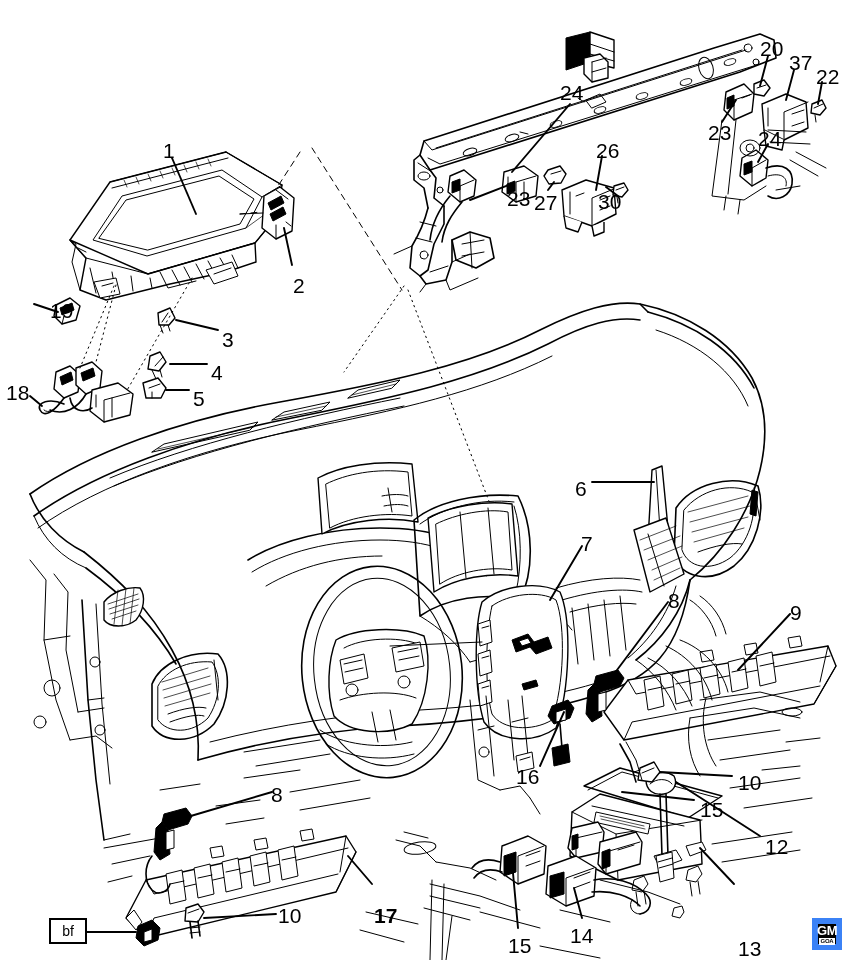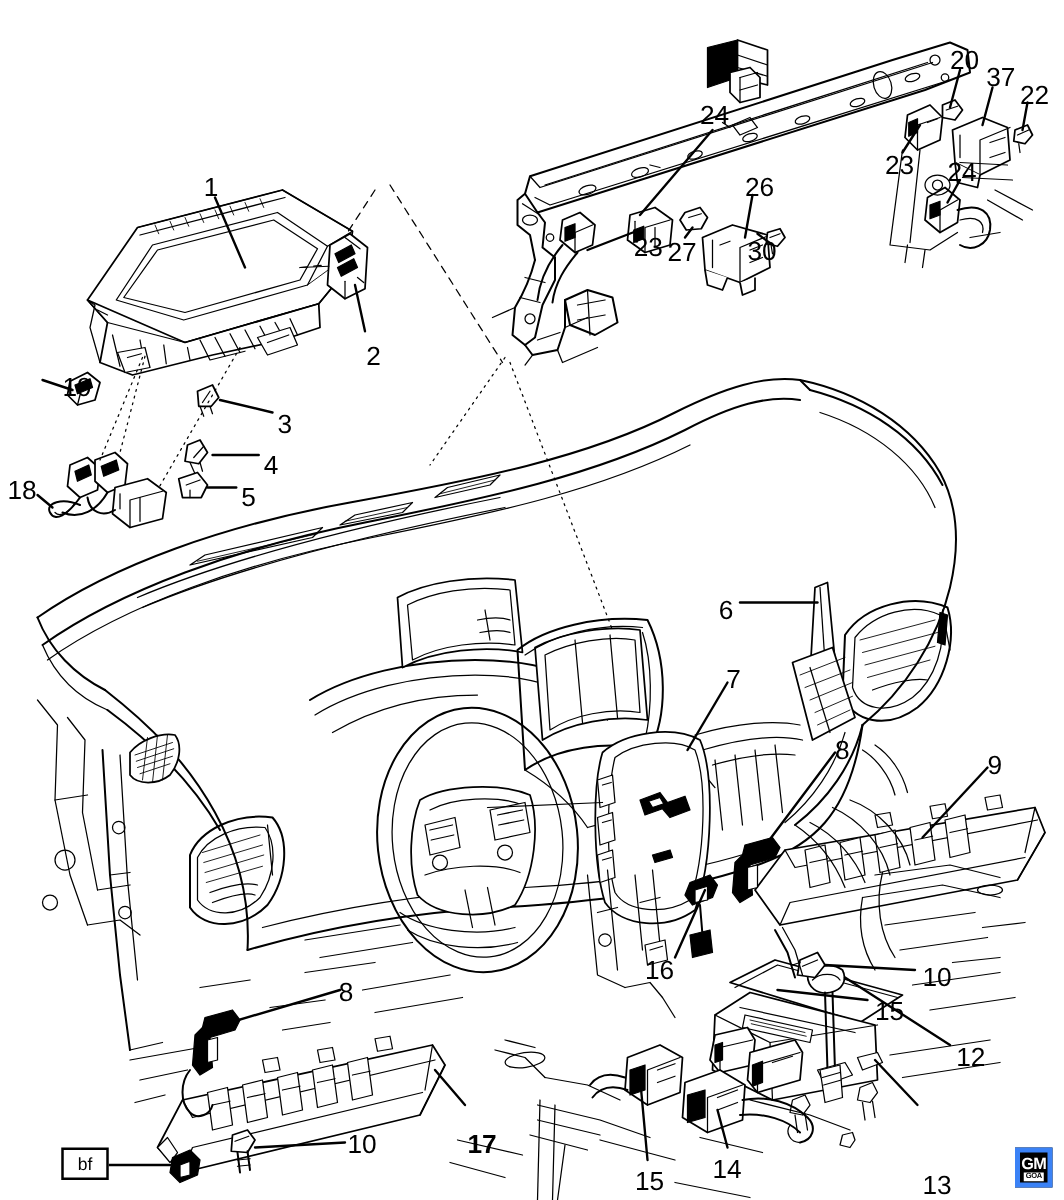--- a/index.html
+++ b/index.html
@@ -56,21 +56,21 @@
     background: #fff;
     margin-left: 41px;
   }
   .gm-logo {
     position: absolute;
     left: 812px;
     top: 918px;
     width: 30px;
     height: 32px;
     background: #000;
-    border: 4px solid #3b82f6;
+    border: 6px solid #3b82f6;
     display: flex;
     flex-direction: column;
     align-items: center;
     justify-content: center;
     padding: 1px 0;
     box-sizing: border-box;
   }
   .gm-logo .gm-top {
     color: #ffffff;
     font-size: 13px;

